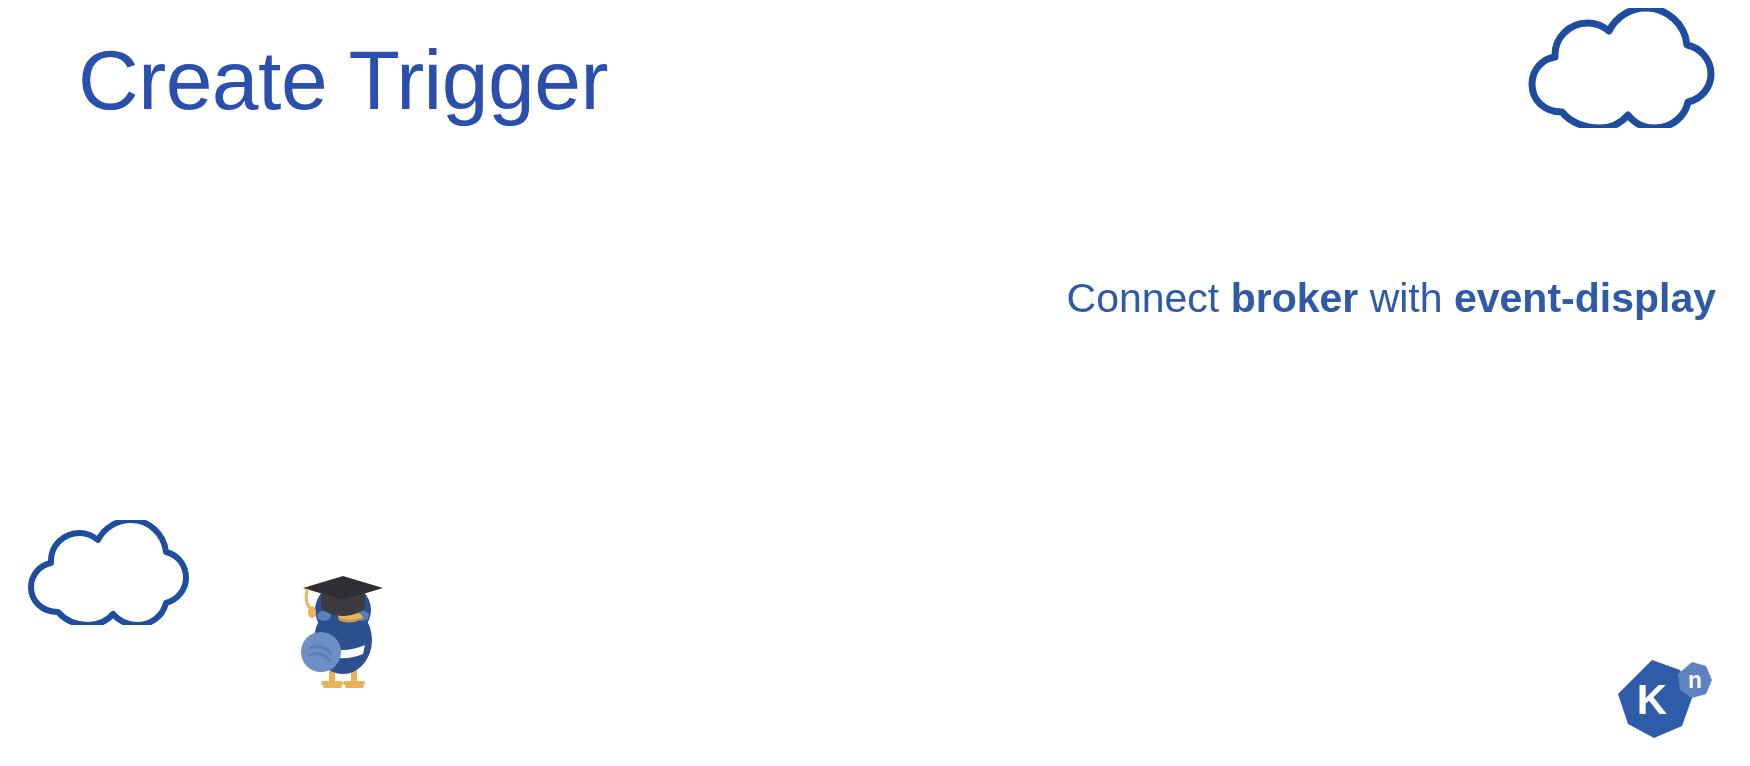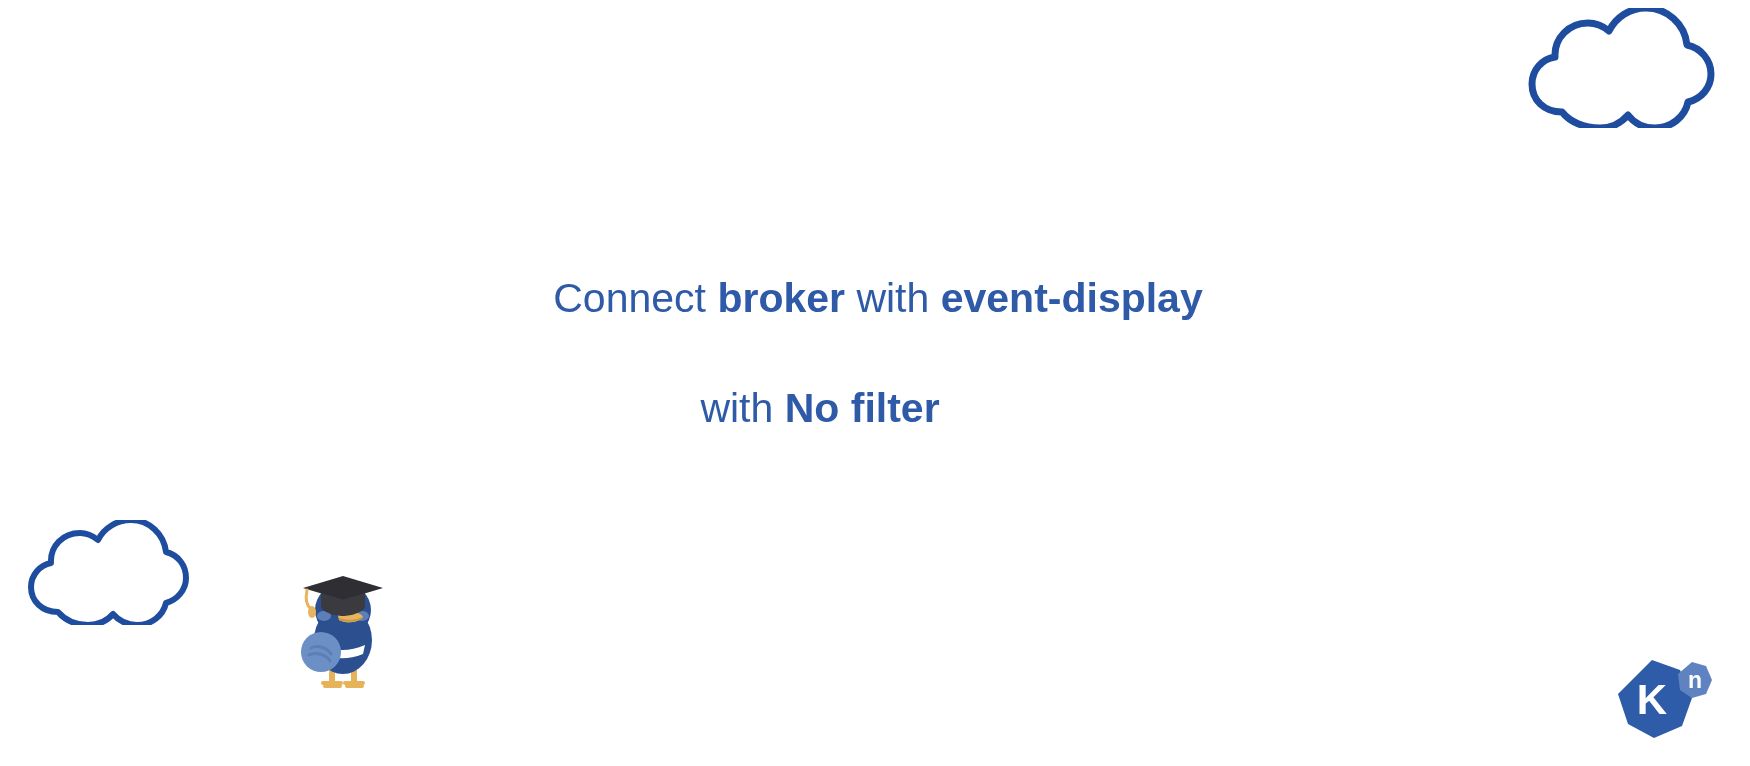--- a/index.html
+++ b/index.html
@@ -38,21 +38,21 @@
     font-weight: 400;
     white-space: nowrap;
   }
   .body-line b {
     font-weight: 700;
   }
   .line-1 {
     left: 0;
     right: 0;
     top: 275px;
-    text-align: center;
+    text-align: right;
     font-size: 41px;
     padding-right: 34px;
     margin-left: 40px;
   }
   .line-2 {
     left: 0;
     right: 0;
     top: 385px;
     text-align: center;
     font-size: 41px;
@@ -97,20 +97,21 @@
     top: 652px;
     width: 110px;
     height: 100px;
   }
 </style>
 </head>
 <body>
 
 <div id="slide">
 
+  <div class="slide-title">Create Trigger</div>
 
   <div class="cloud cloud-top-right">
     <svg viewBox="0 0 200 120" width="200" height="120" aria-hidden="true">
       <path d="M44 104
                C 26 104, 14 92, 14 76
                C 14 62, 24 51, 37 49
                C 36 30, 51 15, 70 15
                C 78 15, 85 18, 91 23
                C 98 9, 112 0, 128 0
                C 149 0, 167 16, 169 37
@@ -138,23 +139,20 @@
                C 107 105, 99 101, 93 94
                C 87 101, 78 105, 68 105
                C 55 105, 45 100, 38 92 Z" fill="#ffffff" stroke="#1E4DA0" stroke-width="6" stroke-linejoin="round"></path>
     </svg>
   </div>
 
   <div class="body-line line-1">
     <span>Connect </span><b>broker</b><span> with </span><b>event-display</b>
   </div>
 
-  <div class="body-line line-2">
-    <span>with </span><b>No filter</b>
-  </div>
 
 
   <div class="bird">
     <svg viewBox="0 0 96 128" width="96" height="128" aria-hidden="true">
 
       <rect x="34" y="108" width="6" height="13" fill="#E6B25A"></rect>
       <rect x="56" y="108" width="6" height="13" fill="#E6B25A"></rect>
       <path d="M28 121 h18 M30 124 h15" stroke="#E6B25A" stroke-width="4" stroke-linecap="round"></path>
       <path d="M50 121 h18 M52 124 h15" stroke="#E6B25A" stroke-width="4" stroke-linecap="round"></path>
 

